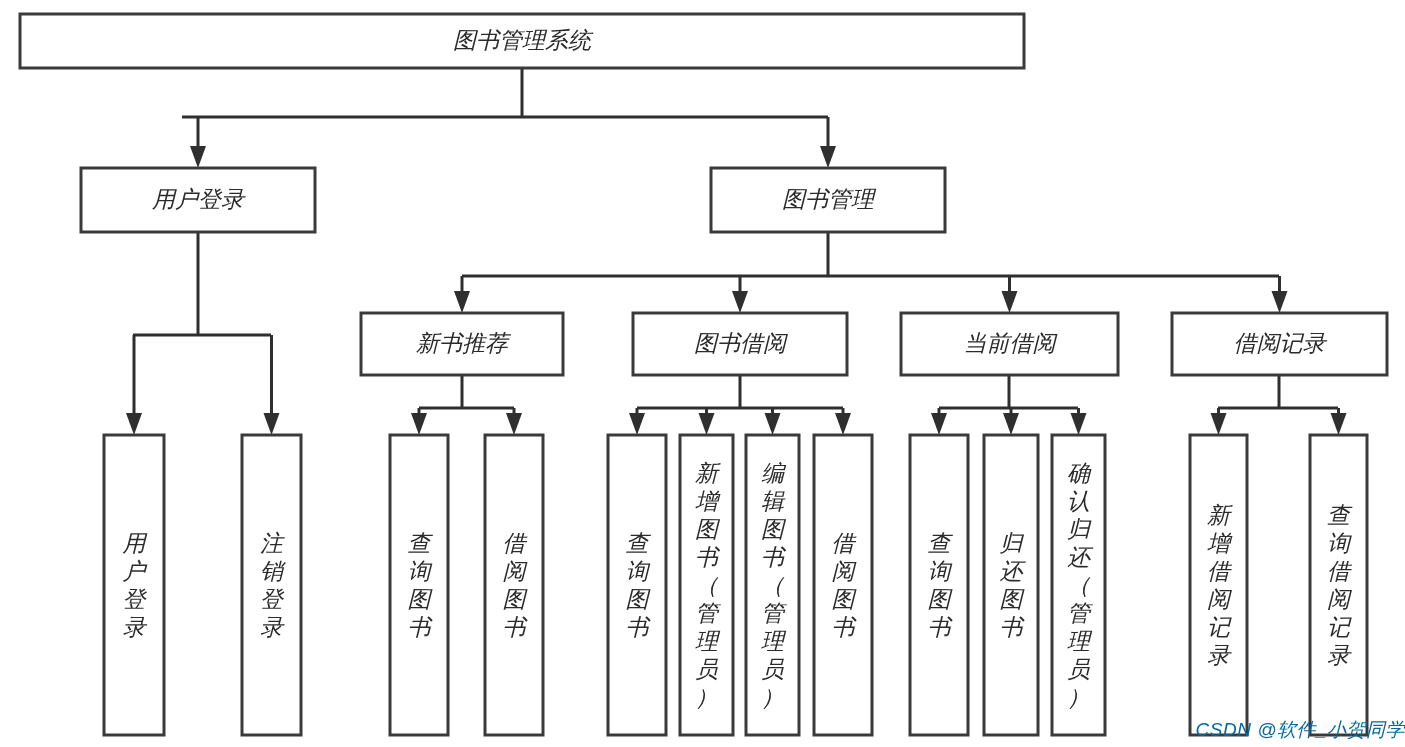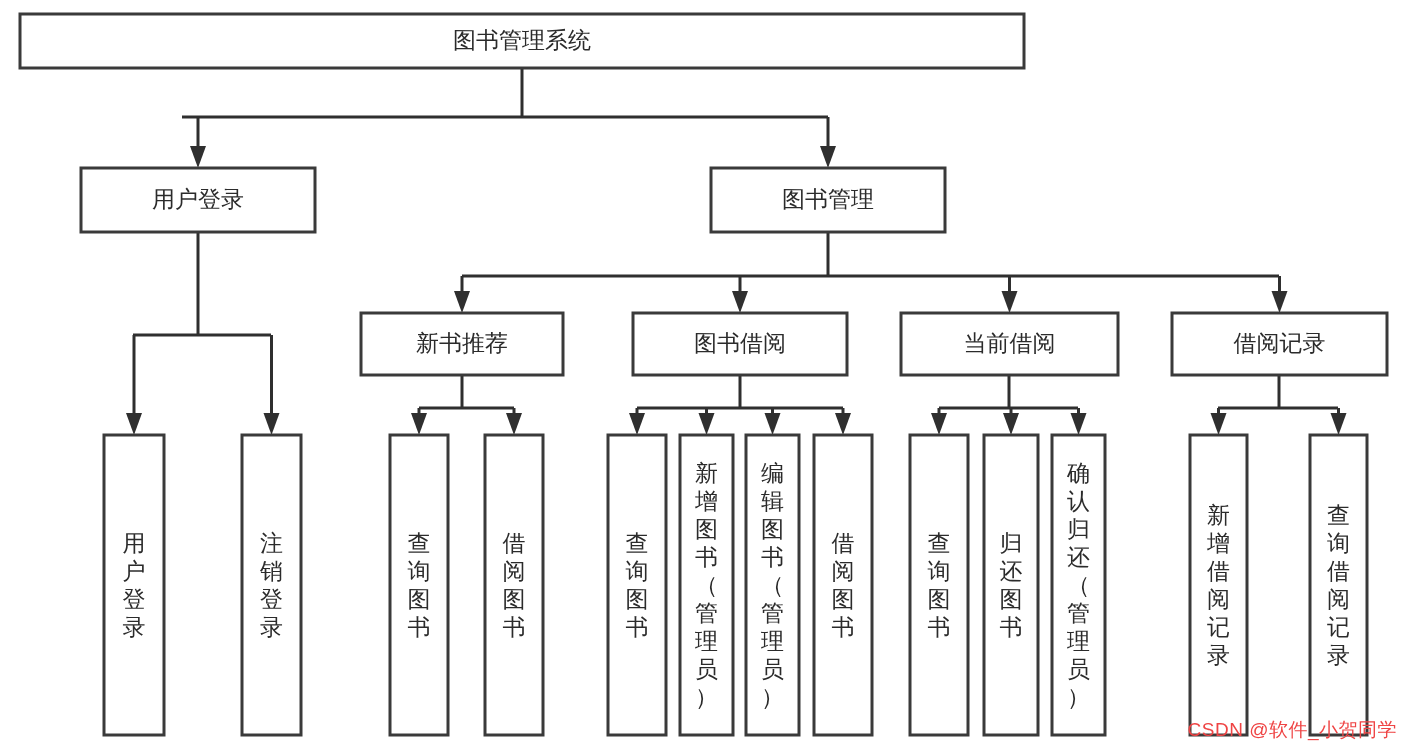--- a/index.html
+++ b/index.html
@@ -12,20 +12,21 @@
     height: 747px;
     font-family: "Liberation Sans", "DejaVu Sans", sans-serif;
     overflow: hidden;
     position: relative;
   }
   #chart-root {
     position: absolute;
     left: 0; top: 0;
     width: 1405px;
     height: 747px;
+    font-style: italic;
   }
   svg { display: block; }
   .node-rect {
     fill: #ffffff;
     stroke: #3a3a3a;
     stroke-width: 3;
   }
   .node-label {
     fill: #2b2b2b;
     font-family: "Liberation Sans", "DejaVu Sans", sans-serif;
@@ -43,25 +44,25 @@
     stroke: #2f2f2f;
     stroke-width: 3;
     fill: none;
   }
   .arrow-head {
     fill: #2f2f2f;
     stroke: none;
   }
   .watermark {
     position: absolute;
-    right: 8px;
+    right: 0;
     bottom: 4px;
     font-family: "Liberation Sans", "DejaVu Sans", sans-serif;
     font-size: 19px;
-    color: #ef4444;
+    color: #0369a1;
     white-space: nowrap;
     letter-spacing: 0.5px;
   }
 </style>
 </head>
 <body>
 
 <div id="chart-root">
   <svg id="flow-svg" width="1405" height="747" viewBox="0 0 1405 747" xmlns="http://www.w3.org/2000/svg">
     <g id="connectors-layer">

